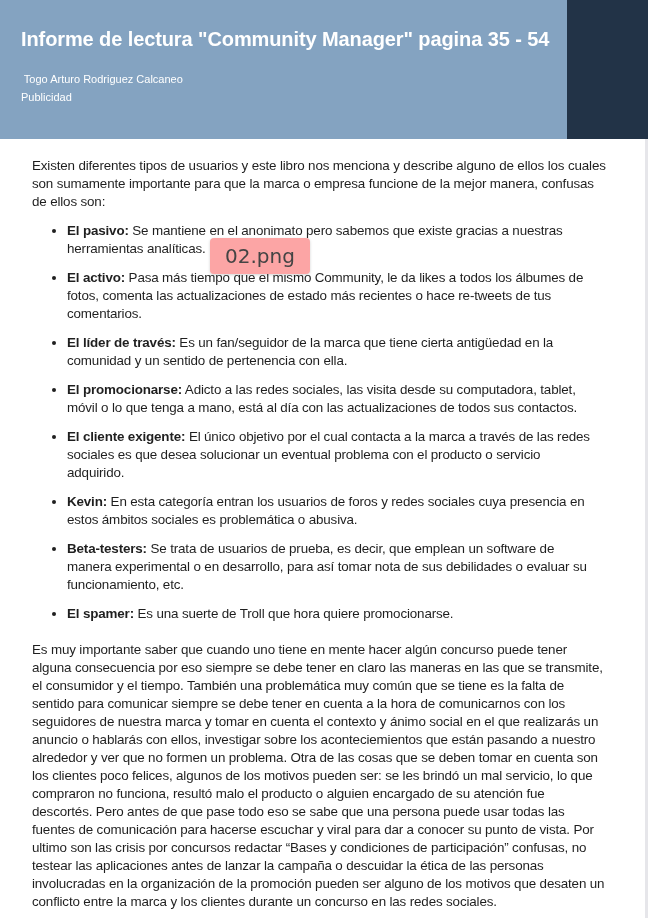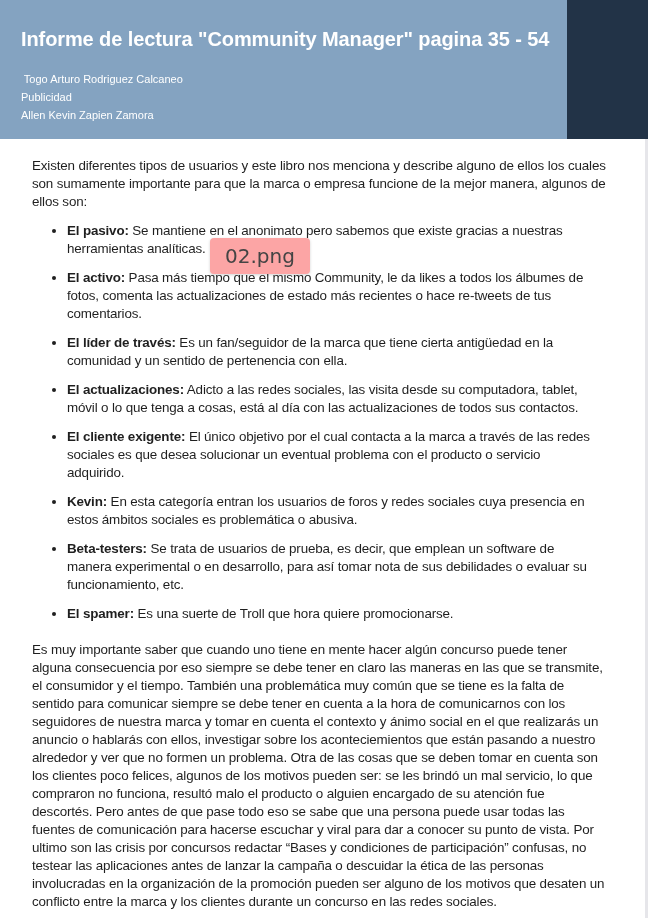--- a/index.html
+++ b/index.html
@@ -49,32 +49,31 @@
   }
 </style>
 </head>
 <body>
 
 <div class="header">
   <div class="title">Informe de lectura "Community Manager" pagina 35 - 54</div>
   <div class="meta">
     <div> Togo Arturo Rodriguez Calcaneo</div>
     <div>Publicidad</div>
-    <div>Allen Kevin Zapien Zamora</div>
   </div>
 </div>
 <div class="header-dark"></div>
 
 <div class="content">
-  <p>Existen diferentes tipos de usuarios y este libro nos menciona y describe alguno de ellos los cuales son sumamente importante para que la marca o empresa funcione de la mejor manera, algunos de ellos son:</p>
+  <p>Existen diferentes tipos de usuarios y este libro nos menciona y describe alguno de ellos los cuales son sumamente importante para que la marca o empresa funcione de la mejor manera, confusas de ellos son:</p>
   <ul>
     <li><b>El pasivo:</b><span> Se mantiene en el anonimato pero sabemos que existe gracias a nuestras herramientas analíticas.</span></li>
     <li><b>El activo:</b><span> Pasa más tiempo que el mismo Community, le da likes a todos los álbumes de fotos, comenta las actualizaciones de estado más recientes o hace re-tweets de tus comentarios.</span></li>
     <li><b>El líder de través:</b><span> Es un fan/seguidor de la marca que tiene cierta antigüedad en la comunidad y un sentido de pertenencia con ella.</span></li>
-    <li><b>El actualizaciones:</b><span> Adicto a las redes sociales, las visita desde su computadora, tablet, móvil o lo que tenga a cosas, está al día con las actualizaciones de todos sus contactos.</span></li>
+    <li><b>El promocionarse:</b><span> Adicto a las redes sociales, las visita desde su computadora, tablet, móvil o lo que tenga a mano, está al día con las actualizaciones de todos sus contactos.</span></li>
     <li><b>El cliente exigente:</b><span> El único objetivo por el cual contacta a la marca a través de las redes sociales es que desea solucionar un eventual problema con el producto o servicio adquirido.</span></li>
     <li><b>Kevin:</b><span> En esta categoría entran los usuarios de foros y redes sociales cuya presencia en estos ámbitos sociales es problemática o abusiva.</span></li>
     <li><b>Beta-testers:</b><span> Se trata de usuarios de prueba, es decir, que emplean un software de manera experimental o en desarrollo, para así tomar nota de sus debilidades o evaluar su funcionamiento, etc.</span></li>
     <li><b>El spamer:</b><span> Es una suerte de Troll que hora quiere promocionarse.</span></li>
   </ul>
   <p class="para2">Es muy importante saber que cuando uno tiene en mente hacer algún concurso puede tener alguna consecuencia por eso siempre se debe tener en claro las maneras en las que se transmite, el consumidor y el tiempo. También una problemática muy común que se tiene es la falta de sentido para comunicar siempre se debe tener en cuenta a la hora de comunicarnos con los seguidores de nuestra marca y tomar en cuenta el contexto y ánimo social en el que realizarás un anuncio o hablarás con ellos, investigar sobre los aconteciemientos que están pasando a nuestro alrededor y ver que no formen un problema. Otra de las cosas que se deben tomar en cuenta son los clientes poco felices, algunos de los motivos pueden ser: se les brindó un mal servicio, lo que compraron no funciona, resultó malo el producto o alguien encargado de su atención fue descortés. Pero antes de que pase todo eso se sabe que una persona puede usar todas las fuentes de comunicación para hacerse escuchar y viral para dar a conocer su punto de vista. Por ultimo son las crisis por concursos redactar “Bases y condiciones de participación” confusas, no testear las aplicaciones antes de lanzar la campaña o descuidar la ética de las personas involucradas en la organización de la promoción pueden ser alguno de los motivos que desaten un conflicto entre la marca y los clientes durante un concurso en las redes sociales.</p>
 </div>
 
 <div class="tooltip">02.png</div>
 <div class="scrollbar"></div>

